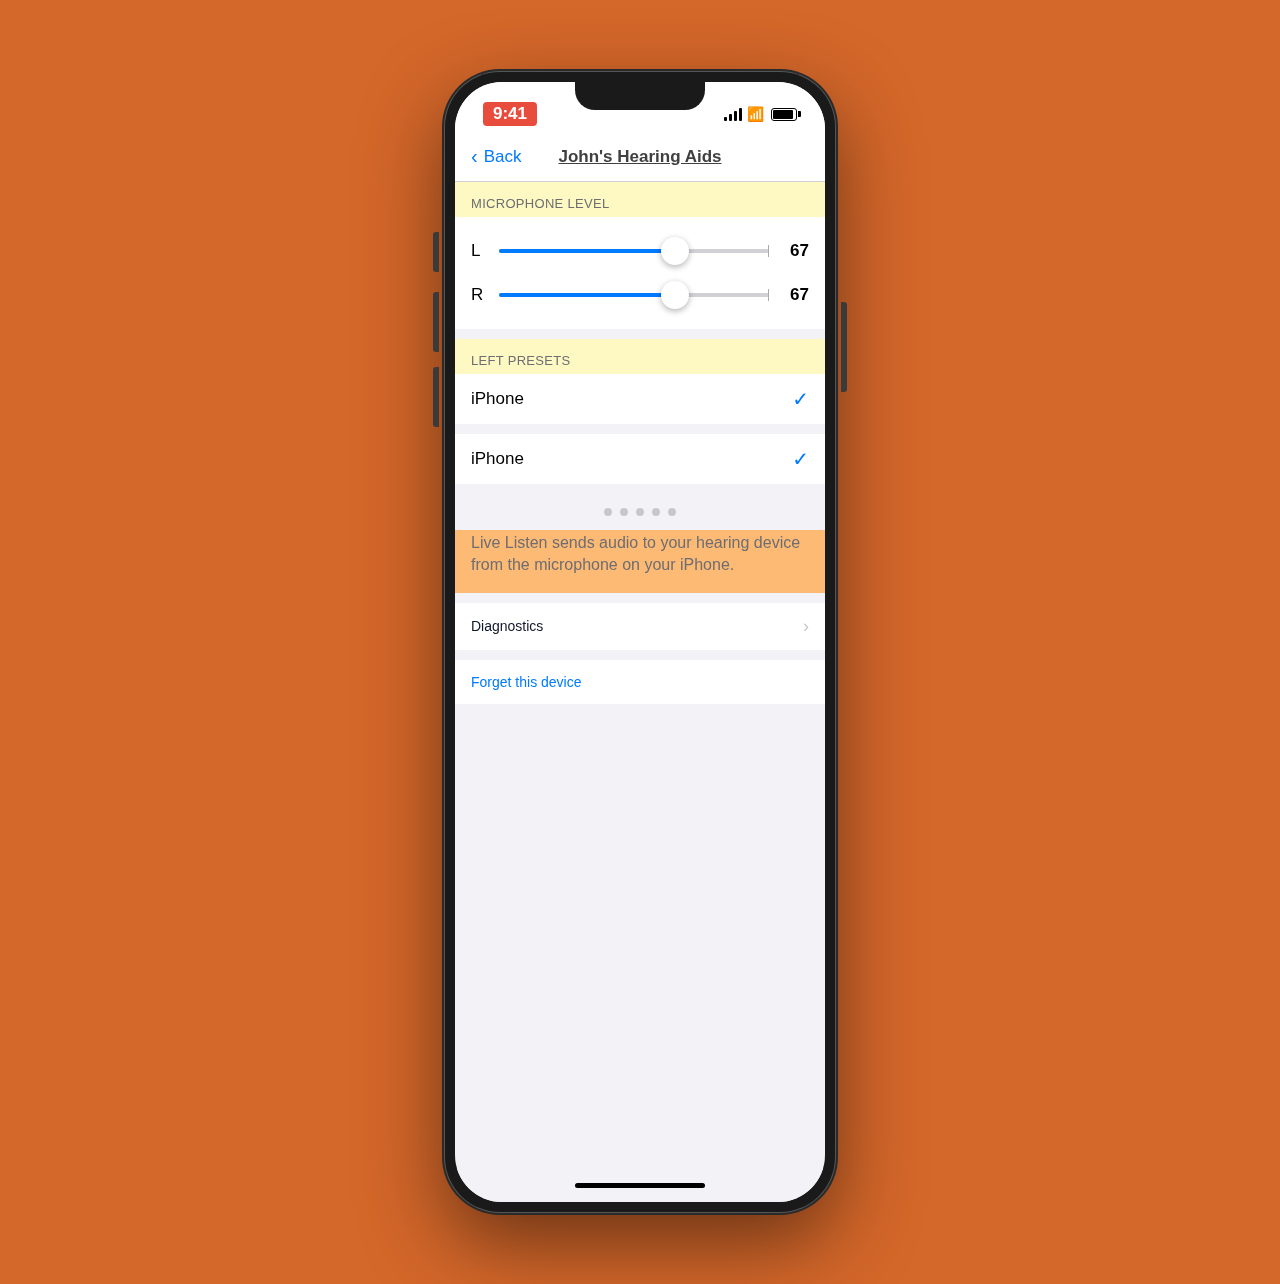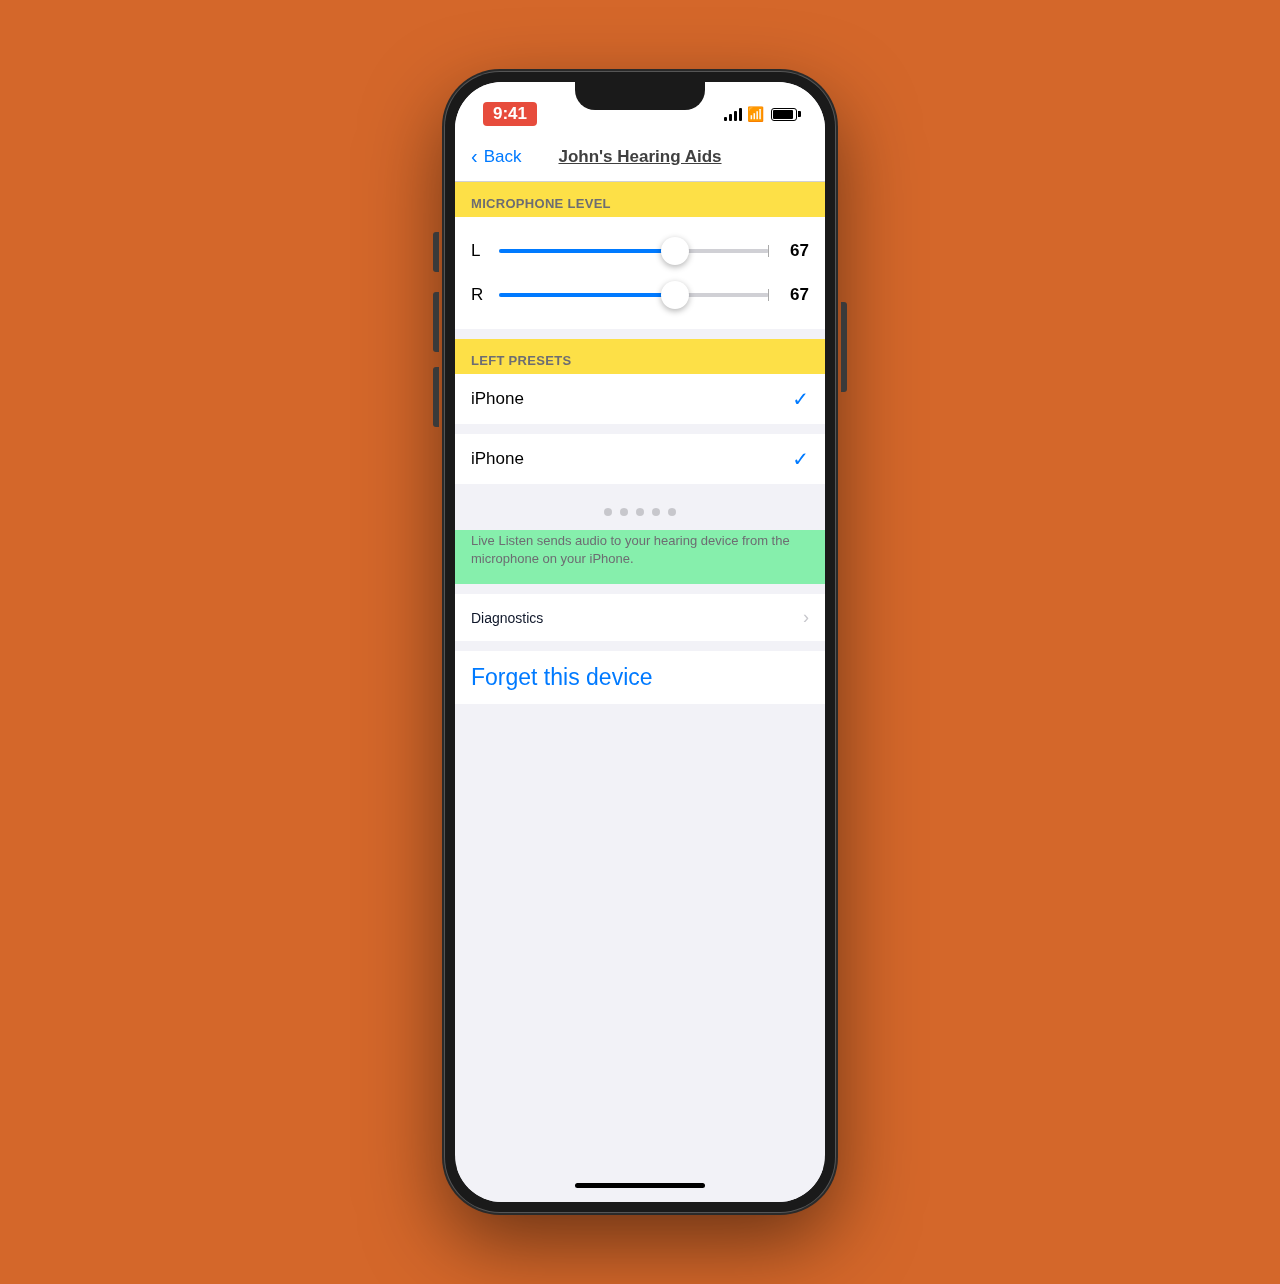--- a/index.html
+++ b/index.html
@@ -209,24 +209,24 @@
     .scroll-content {
       flex: 1;
       overflow-y: auto;
       overflow-x: hidden;
     }
 
     .scroll-content::-webkit-scrollbar { display: none; }
 
     
     .section-header {
-      background: #fde047;
+      background: #fef9c3;
       padding: 14px 16px 6px;
       font-size: 13px;
-      font-weight: 700;
+      font-weight: 400;
       color: #6d6d72;
       letter-spacing: 0.3px;
       text-transform: uppercase;
     }
 
     
     .slider-section {
       background: white;
       padding: 12px 16px;
     }
@@ -341,23 +341,23 @@
 
     .page-dot {
       width: 8px;
       height: 8px;
       background: #c7c7cc;
       border-radius: 50%;
     }
 
     
     .description-text {
-      background: #86efac;
+      background: #fdba74;
       padding: 2px 16px 16px;
-      font-size: 13px;
+      font-size: 16px;
       color: #6d6d72;
       line-height: 1.4;
     }
 
     
     .diagnostics-row {
       display: flex;
       align-items: center;
       justify-content: space-between;
       padding: 13px 16px;
@@ -375,21 +375,21 @@
     }
 
     
     .forget-row {
       background: white;
       padding: 13px 16px;
       margin-top: 0;
     }
 
     .forget-text {
-      font-size: 23px;
+      font-size: 14px;
       color: #007AFF;
       text-align: right;
     }
 
     
     .home-indicator {
       height: 34px;
       background: white;
       display: flex;
       align-items: center;

